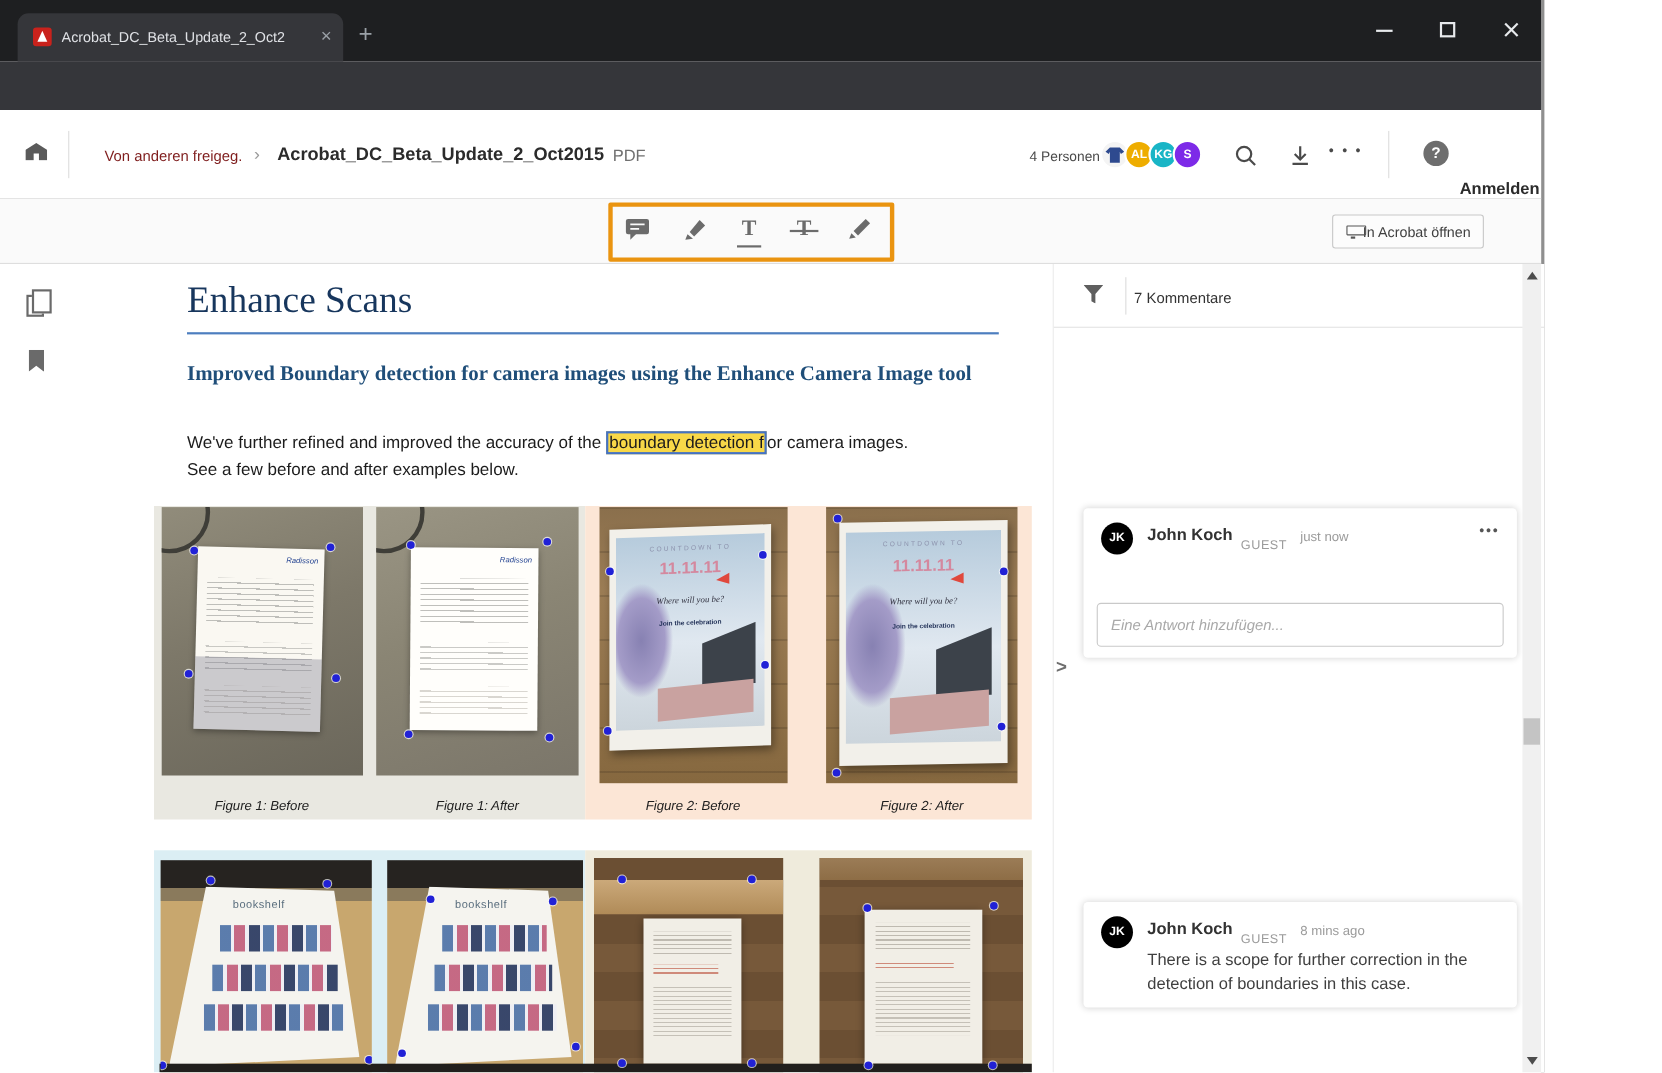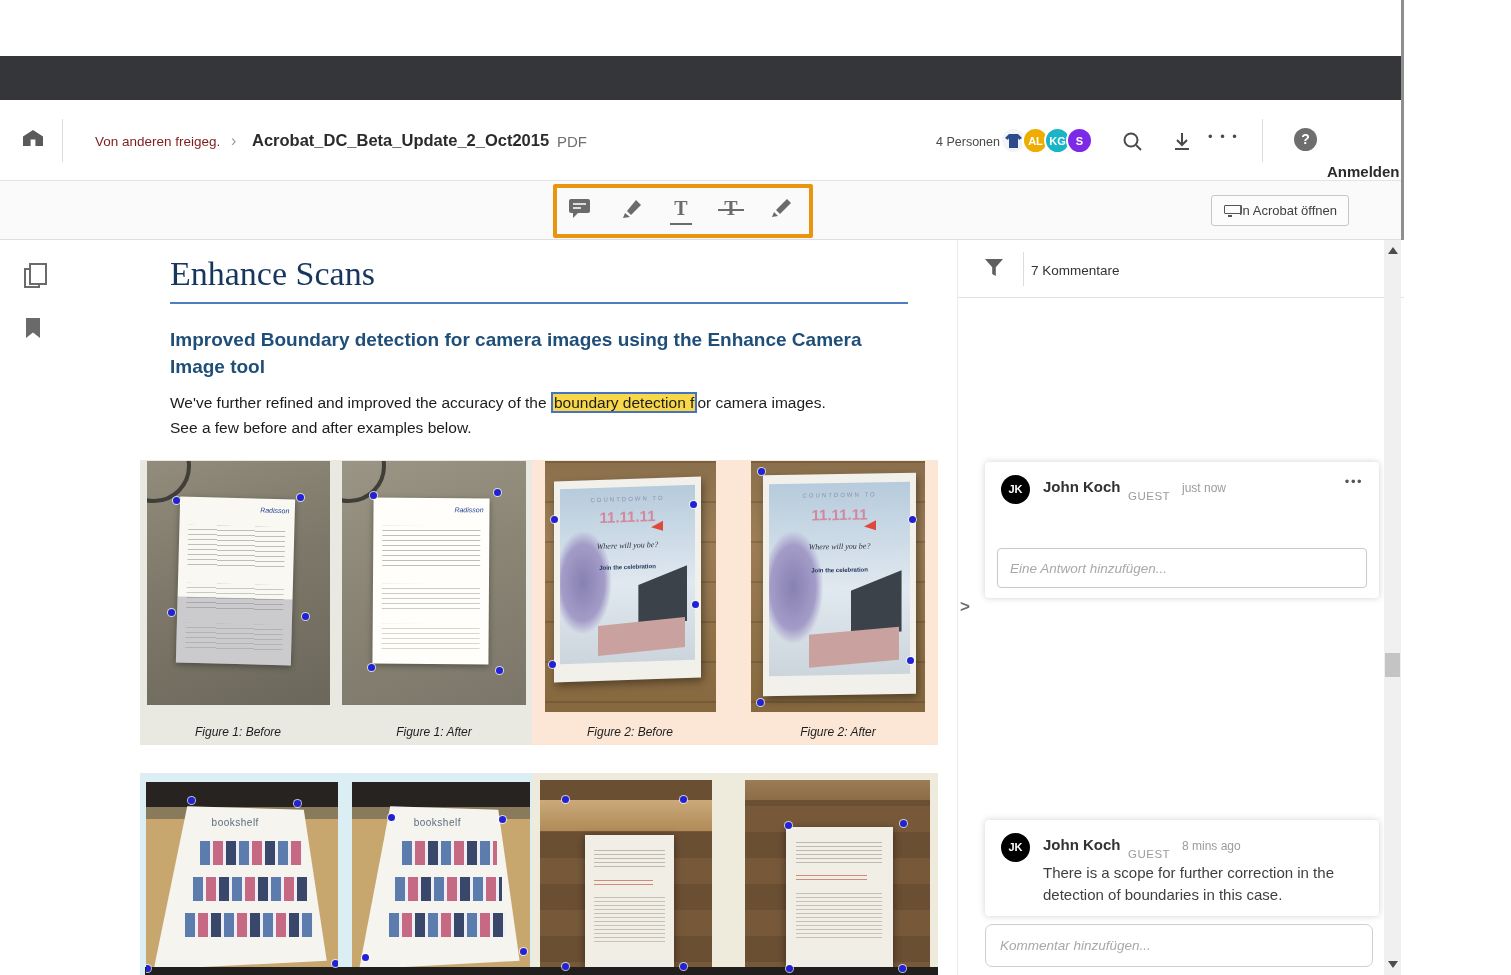--- a/index.html
+++ b/index.html
@@ -82,21 +82,21 @@
 
   
   .pagesicon { position:absolute; left:24px; top:268px; width:16px; height:20px; border:2px solid #6a6a6a; background:#fff; }
   .pagesicon:before { content:""; position:absolute; left:3px; top:-7px; width:14px; height:18px; border:2px solid #6a6a6a; background:#fff; }
   .bmicon { position:absolute; left:26px; top:318px; width:14px; height:20px; background:#6a6a6a; clip-path:polygon(0 0,100% 0,100% 100%,50% 72%,0 100%); }
 
   
   .docpage { position:absolute; left:64px; top:240px; width:893px; height:735px; background:#fff; overflow:hidden; }
   .dtitle { position:absolute; left:106px; top:15px; font-family:"Liberation Serif", serif; font-size:34px; color:#17365d; }
   .dhr { position:absolute; left:106px; top:62px; width:738px; height:2px; background:#4d7ebf; }
-  .dheading { position:absolute; left:106px; top:86px; width:745px; font-family:Liberation Sans, sans-serif; font-size:19px; font-weight:bold; color:#1f4e79; line-height:27px; }
+  .dheading { position:absolute; left:106px; top:86px; width:745px; font-family:Liberation Serif, serif; font-size:19px; font-weight:bold; color:#1f4e79; line-height:27px; }
   .dpara { position:absolute; left:106px; font-size:15.5px; color:#1c1c1c; }
   .hl { background:#f8d848; border:2px solid #4472c4; padding:0 1px; }
 
   .figbg { position:absolute; }
   .photo { position:absolute; overflow:hidden; }
   .dot { position:absolute; width:7px; height:7px; border-radius:50%; background:#2121d6; box-shadow:0 0 0 1px rgba(255,255,255,.7); z-index:5; }
   .caption { position:absolute; width:170px; text-align:center; font-size:12px; font-style:italic; color:#1e1e1e; }
 
   
   .fig1 { background:linear-gradient(160deg,#918c7b 0%,#7d7869 45%,#6b675b 100%); }
@@ -170,20 +170,38 @@
   .sb-thumb { position:absolute; left:1px; top:413px; width:15px; height:24px; background:#c4c4c4; }
 
   svg { display:block; }
 </style>
 </head>
 <body>
 
 <div id="stage">
   <div class="bwindow">
 
+    <div class="tabbar">
+      <div class="tab">
+        <div class="tab-favicon">
+          <svg width="17" height="17" viewBox="0 0 17 17">
+              <polygon points="8.5,3 13,13 4,13" fill="#fff"></polygon>
+            </svg>
+        </div>
+        <div class="tab-title">Acrobat_DC_Beta_Update_2_Oct2</div>
+        <div class="tab-close">✕</div>
+      </div>
+      <div class="newtab">+</div>
+      <div class="winctl-min"></div>
+      <div class="winctl-max"></div>
+      <div class="winctl-close">
+          <i class="a"></i>
+          <i class="b"></i>
+        </div>
+    </div>
 
     <div class="btoolbar">
       <div class="navglyph abs" style="left:24px;">←</div>
       <div class="navglyph abs" style="left:63px;">→</div>
       <div class="navglyph abs" style="left:103px;color:#c9ccd1;">⟳</div>
       <div class="navglyph abs" style="left:142px;color:#c9ccd1;font-size:22px;top:61px;">⌂</div>
       <div class="urlbar">
         <div class="lock"></div>
         <div class="urltext">
           <span>documentcloud.adobe.com</span><span class="path">/link/review?uri=urn:aaid:scds:US:a16de487-b708-...</span>
@@ -459,21 +477,20 @@
       </div>
 
       <div class="ccard" style="top:580px;height:96px;">
         <div class="cav">JK</div>
         <div class="cauthor">John Koch</div>
         <div class="crole">GUEST</div>
         <div class="ctime" style="left:197px;">8 mins ago</div>
         <div class="ctext">There is a scope for further correction in the detection of boundaries in this case.</div>
       </div>
 
-      <input class="ccomposer" placeholder="Kommentar hinzufügen..." style="">
     </div>
 
     <div class="sbar">
       <div class="sb-up"></div>
       <div class="sb-thumb"></div>
       <div class="sb-dn"></div>
     </div>
 
   </div>
 </div>

